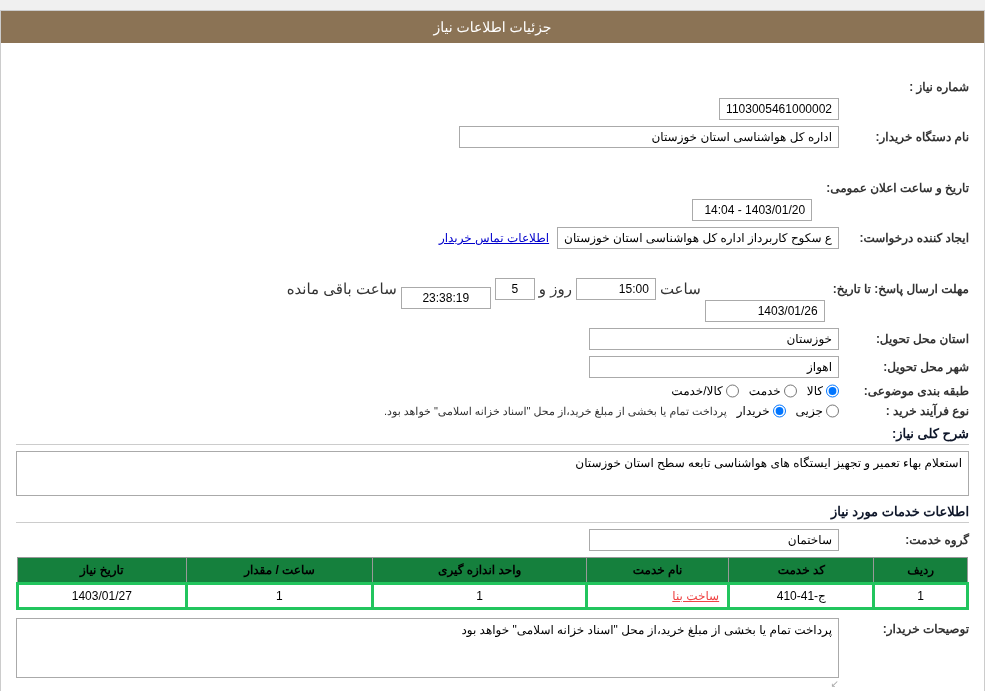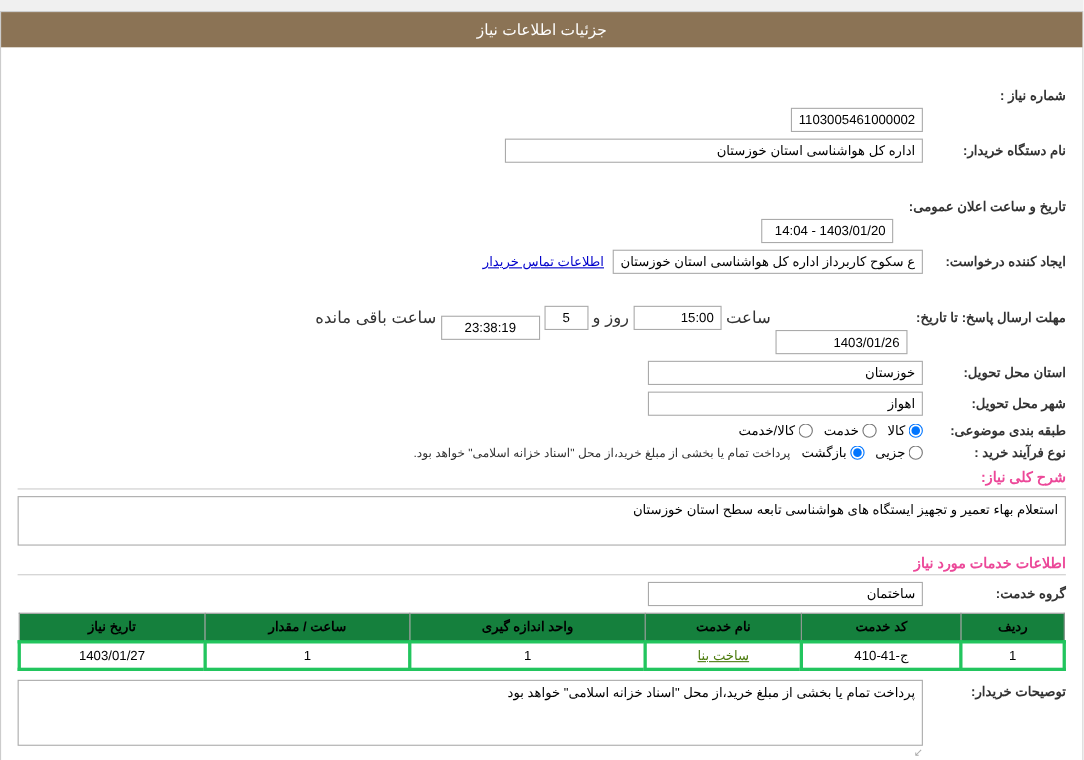--- a/index.html
+++ b/index.html
@@ -66,35 +66,34 @@
     .date-time-row {
       display: flex;
       align-items: center;
       gap: 4px;
     }
     .inline-label {
       color: #333;
       font-size: 15px;
     }
     .section-title {
-      color: #ec4899;
+      color: #0f172a;
       font-weight: bold;
       font-size: 13px;
       border-bottom: 1px solid #ccc;
       padding-bottom: 3px;
       margin: 8px 0 6px 0;
     }
     .radio-group {
       display: flex;
       align-items: center;
       gap: 10px;
     }
     .radio-item {
       display: flex;
-      align-items: center;
       gap: 3px;
     }
     .purchase-type-row {
       display: flex;
       align-items: center;
       gap: 10px;
       flex-wrap: wrap;
     }
     .purchase-text {
       color: #333;
@@ -123,23 +122,24 @@
       text-align: center;
       font-size: 12px;
     }
     .services-table td {
       border: 3px solid #22c55e;
       padding: 4px 8px;
       text-align: center;
       font-size: 12px;
     }
     .services-table td.link-blue {
-      color: #4d7c0f;
+      color: #ef4444;
       text-decoration: underline;
       cursor: pointer;
+      text-align: right;
     }
     .buyer-notes-area {
       border: 1px solid #aaa;
       padding: 4px 6px;
       min-height: 60px;
       background: #fff;
       text-align: right;
       font-size: 12px;
       width: 100%;
     }
@@ -250,21 +250,21 @@
 
     <div class="info-row">
       <span class="label">نوع فرآیند خرید :</span>
       <div class="purchase-type-row">
         <div class="radio-item">
           <input type="radio" name="purchase_type" style="">
           <span>جزیی</span>
         </div>
         <div class="radio-item">
           <input type="radio" name="purchase_type" checked="" style="">
-          <span>بازگشت</span>
+          <span>خریدار</span>
         </div>
         <span class="purchase-text">پرداخت تمام یا بخشی از مبلغ خرید،از محل "اسناد خزانه اسلامی" خواهد بود.</span>
       </div>
     </div>
 
     <div class="section-title">شرح کلی نیاز:</div>
     <div class="info-row">
       <textarea class="textarea-box" readonly="" style="">استعلام بهاء تعمیر و تجهیز ایستگاه های هواشناسی تابعه سطح استان خوزستان</textarea>
     </div>
 

